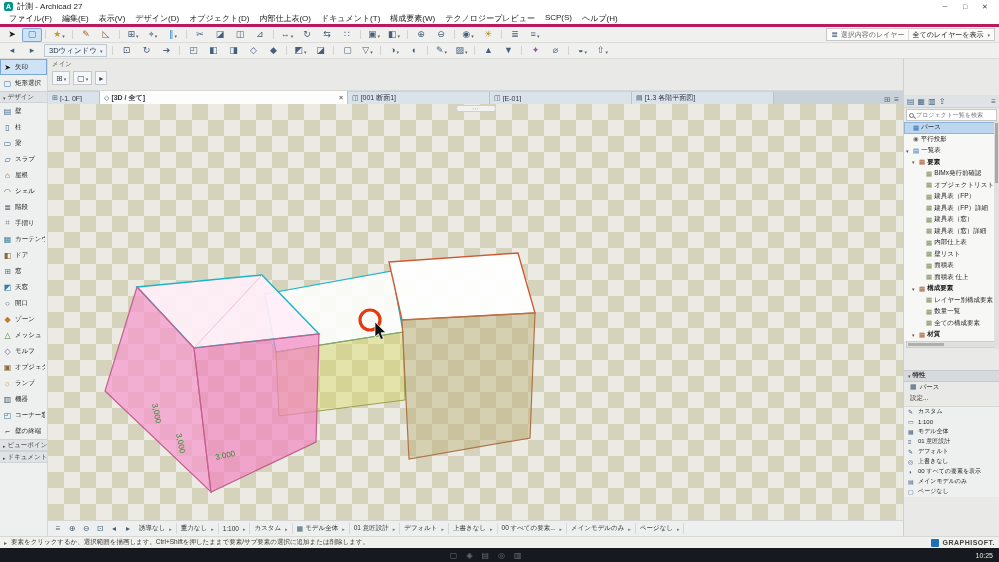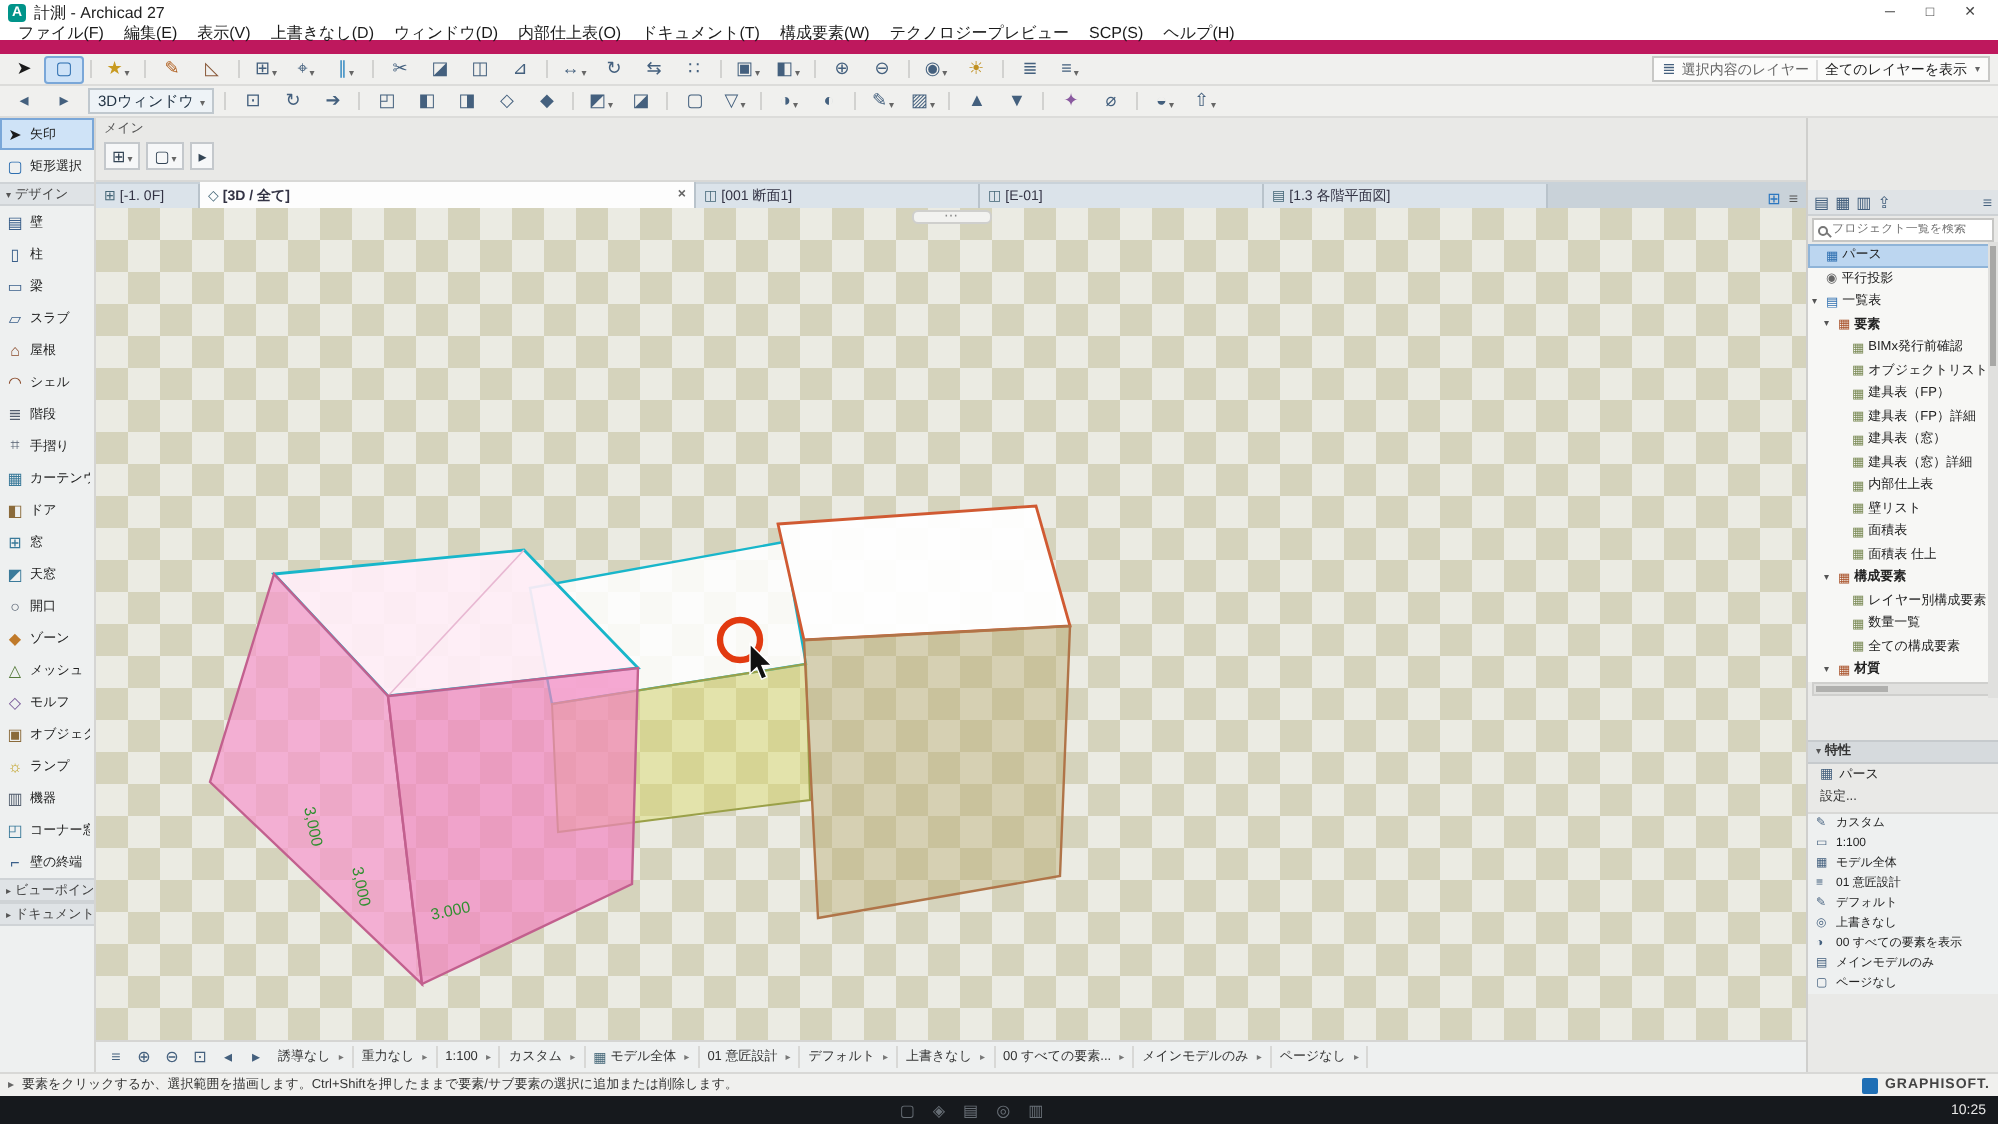--- a/index.html
+++ b/index.html
@@ -8,21 +8,21 @@
 .app{width:999px;height:562px;display:flex;flex-direction:column;background:#f0f0ee}
 
 
 .titlebar{height:13px;background:#fff;display:flex;align-items:center;padding:0 4px;gap:4px}
 .app-icon{width:9px;height:9px;background:#00948a;color:#fff;font-size:7px;line-height:9px;text-align:center;border-radius:2px;font-weight:bold;flex:0 0 auto}
 .tb-title{font-size:8px;color:#222;white-space:nowrap}
 .win-btns{margin-left:auto;display:flex}
 .win-btn{width:20px;text-align:center;font-size:7px;color:#444;line-height:13px}
 
 
-.menubar{height:14px;background:#fff;display:flex;align-items:center;padding:0 4px;border-bottom:7px solid #be185d}
+.menubar{height:14px;background:#fff;display:flex;align-items:flex-start;padding:0 4px;border-bottom:3px solid #be185d}
 .menu-item{padding:0 5px;font-size:8px;color:#1a1a1a;white-space:nowrap}
 
 
 .tbar{height:16px;background:#f0f0ee;border-bottom:1px solid #dcdcda;display:flex;align-items:center;padding:0 2px}
 .ticons{display:flex;align-items:center;height:100%}
 .tbi{display:inline-flex;align-items:center;justify-content:center;width:20px;height:14px;border-radius:2px;flex:0 0 auto}
 .tbi .g{font-size:9px;line-height:1}
 .dd::after{content:"▾";font-size:5px;color:#666;margin-left:1px}
 .tbi.on{background:#cfe3f7;box-shadow:inset 0 0 0 1px #7aa7d8}
 .tbi.sep{width:7px}
@@ -136,23 +136,23 @@
   </div>
 
   <div class="menubar">
 
       <span class="menu-item">ファイル(F)</span>
 
       <span class="menu-item">編集(E)</span>
 
       <span class="menu-item">表示(V)</span>
 
-      <span class="menu-item">上書きなし(D)</span>
-
-      <span class="menu-item">ウィンドウ(D)</span>
+      <span class="menu-item">デザイン(D)</span>
+
+      <span class="menu-item">オブジェクト(D)</span>
 
       <span class="menu-item">内部仕上表(O)</span>
 
       <span class="menu-item">ドキュメント(T)</span>
 
       <span class="menu-item">構成要素(W)</span>
 
       <span class="menu-item">テクノロジープレビュー</span>
 
       <span class="menu-item">SCP(S)</span>

